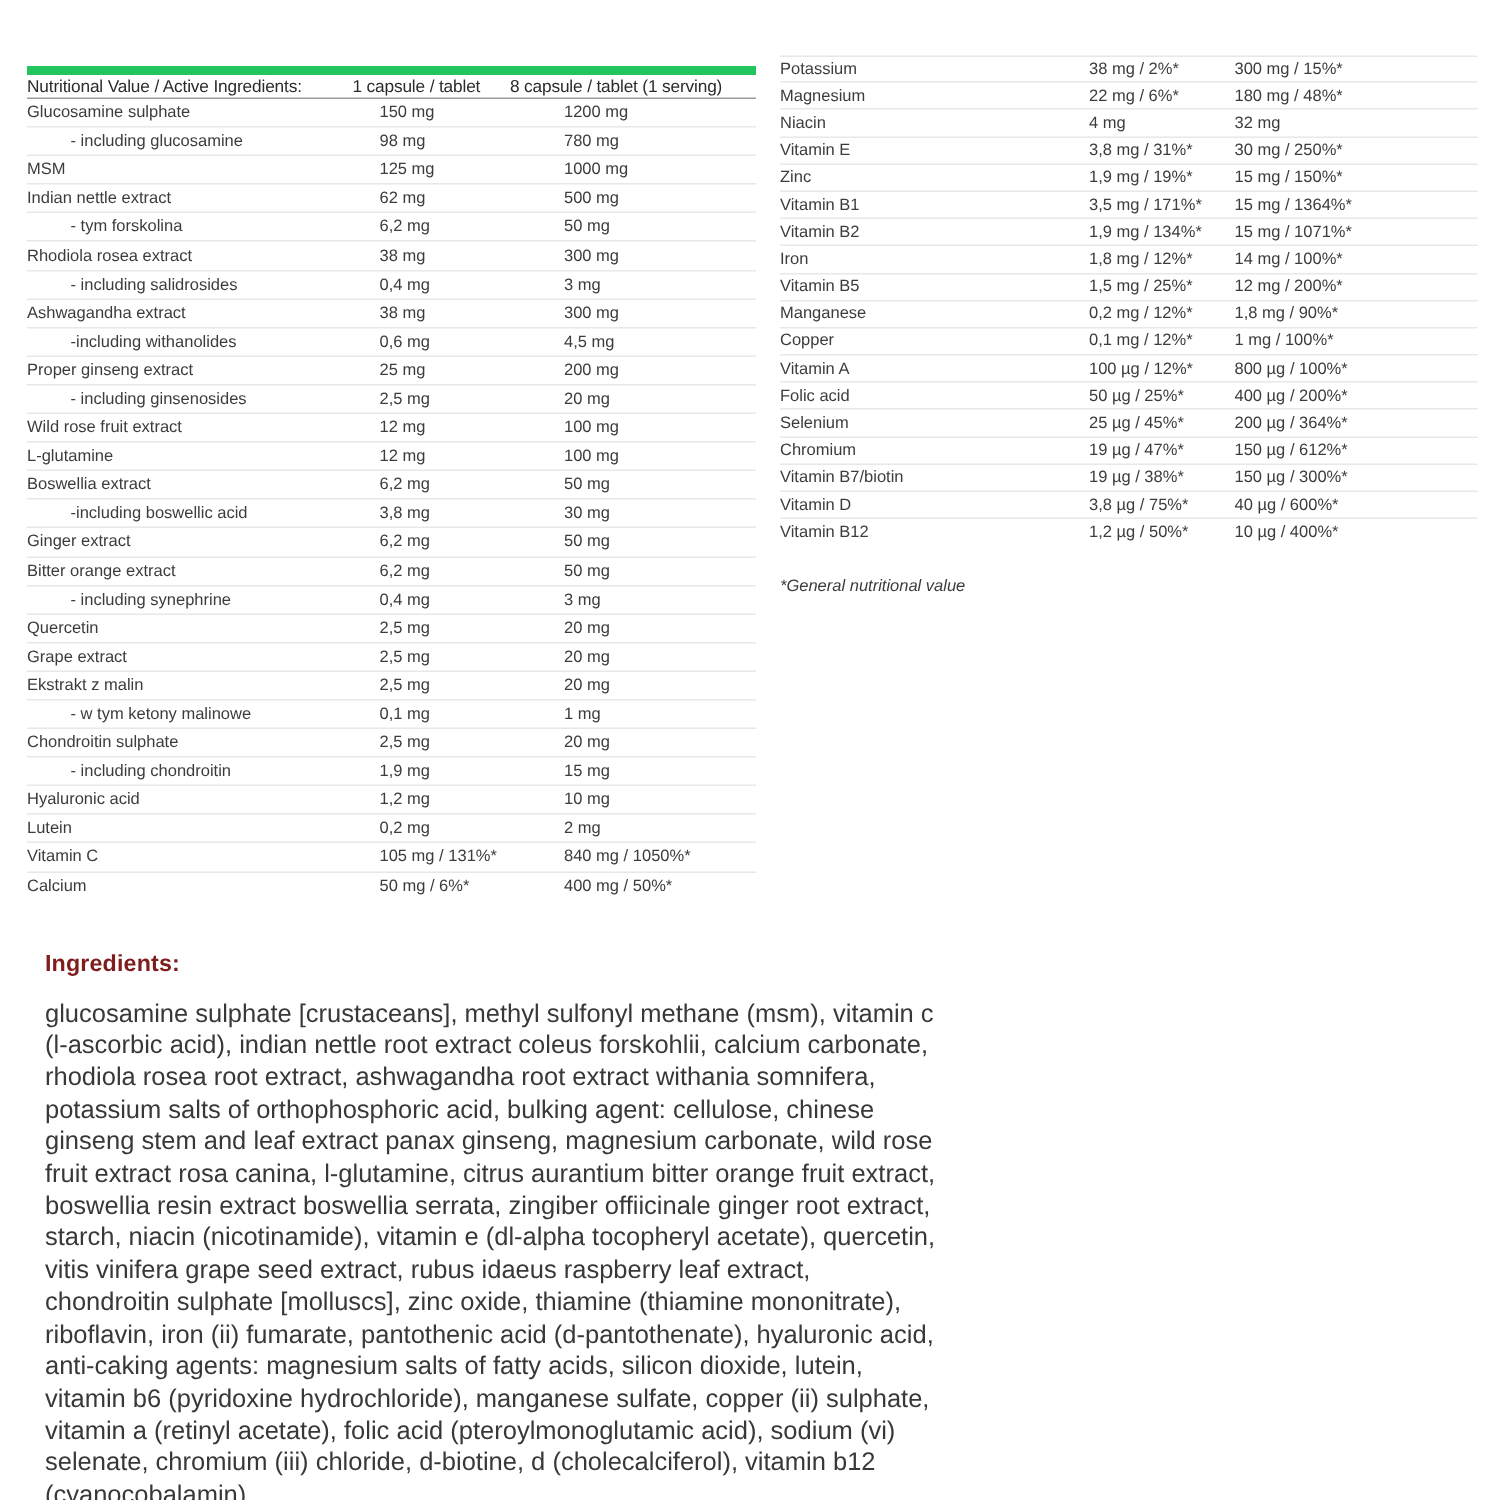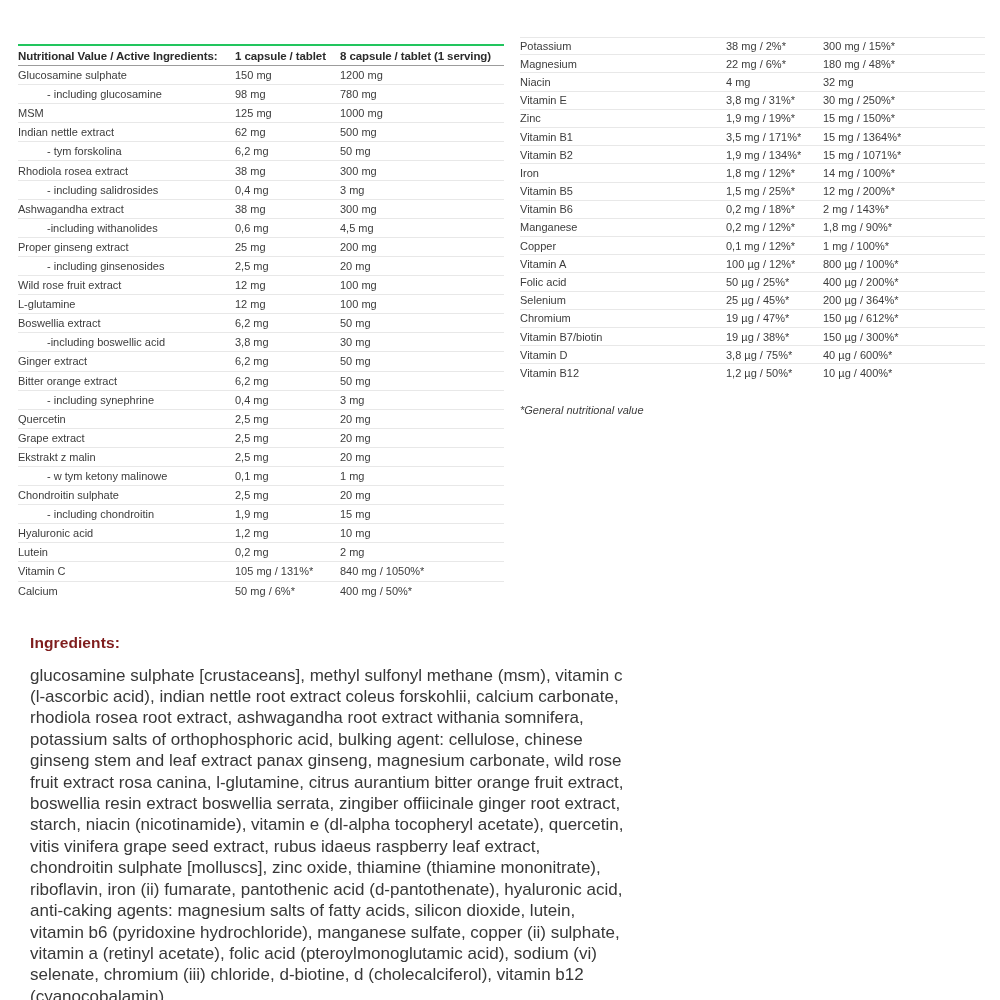--- a/index.html
+++ b/index.html
@@ -15,31 +15,31 @@
   
   .tables { display:flex; align-items:flex-start; }
 
   .ntable { font-size:11px; color:#3c3c3c; }
   .ntable.left  { width:486px; margin-left:18px; margin-top:44px; }
   .ntable.right { width:465px; margin-left:16px; margin-top:37px; }
 
   .thead {
     display:flex; align-items:center;
     height:22px;
-    border-top:2px solid #22c55e;
+    border-top:6px solid #22c55e;
     border-bottom:1px solid #9c9c9c;
-    font-weight:bold; font-size:11.5px; color:#2b2b2b;
+    font-weight:normal; font-size:11.5px; color:#2b2b2b;
     letter-spacing:-0.1px;
   }
   .trow {
     display:flex; align-items:center;
     border-bottom:1px solid #e8e8e8;
     white-space:nowrap;
   }
-  .left  .trow { height:19.1px; }
+  .left  .trow { height:19.1px;gap:18px; }
   .right .trow { height:18.2px; }
   .left  .trow:last-child { border-bottom:none; }
   .right .trow:last-child { border-bottom:none; }
   .right .trow:first-child { border-top:1px solid #e8e8e8; }
 
   .left  .c1 { width:217px; }
   .left  .c2 { width:105px; }
   .left  .c3 { flex:1; }
   .right .c1 { width:206px; }
   .right .c2 { width:97px; }
@@ -261,25 +261,20 @@
             <span class="c1">Iron</span>
             <span class="c2">1,8 mg / 12%*</span>
             <span class="c3">14 mg / 100%*</span>
           </div>
           <div class="trow">
             <span class="c1">Vitamin B5</span>
             <span class="c2">1,5 mg / 25%*</span>
             <span class="c3">12 mg / 200%*</span>
           </div>
           <div class="trow">
-            <span class="c1">Vitamin B6</span>
-            <span class="c2">0,2 mg / 18%*</span>
-            <span class="c3">2 mg / 143%*</span>
-          </div>
-          <div class="trow">
             <span class="c1">Manganese</span>
             <span class="c2">0,2 mg / 12%*</span>
             <span class="c3">1,8 mg / 90%*</span>
           </div>
           <div class="trow">
             <span class="c1">Copper</span>
             <span class="c2">0,1 mg / 12%*</span>
             <span class="c3">1 mg / 100%*</span>
           </div>
           <div class="trow">

